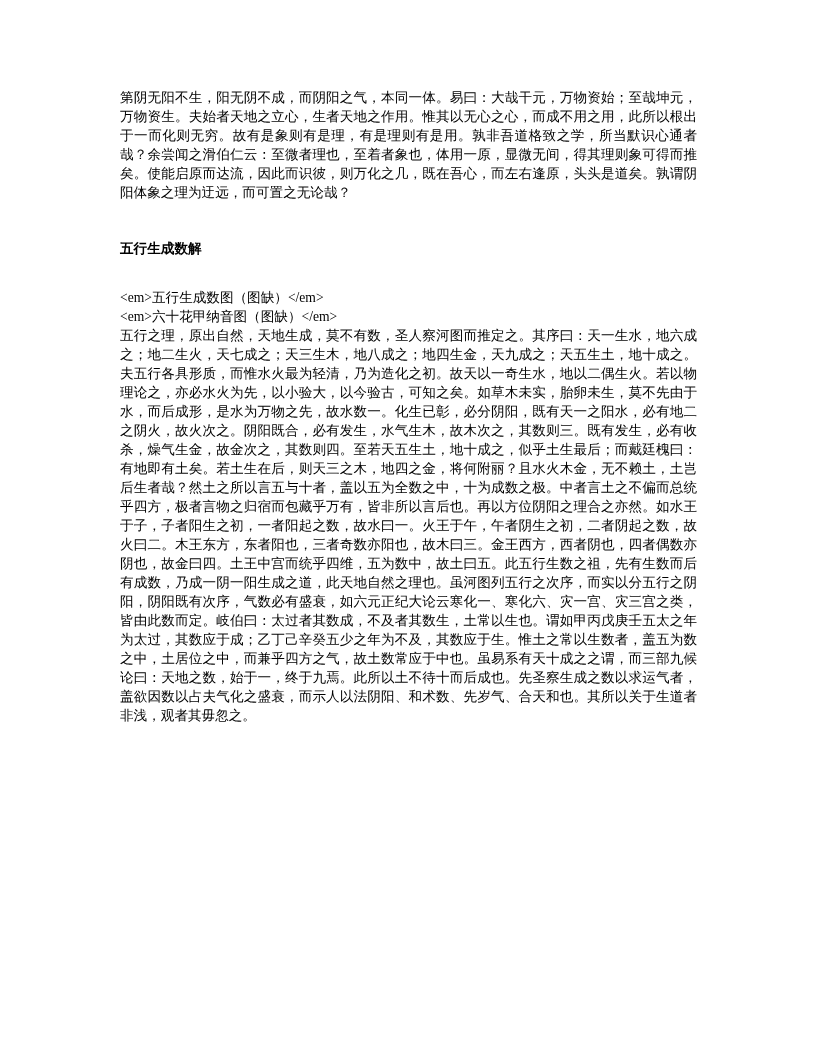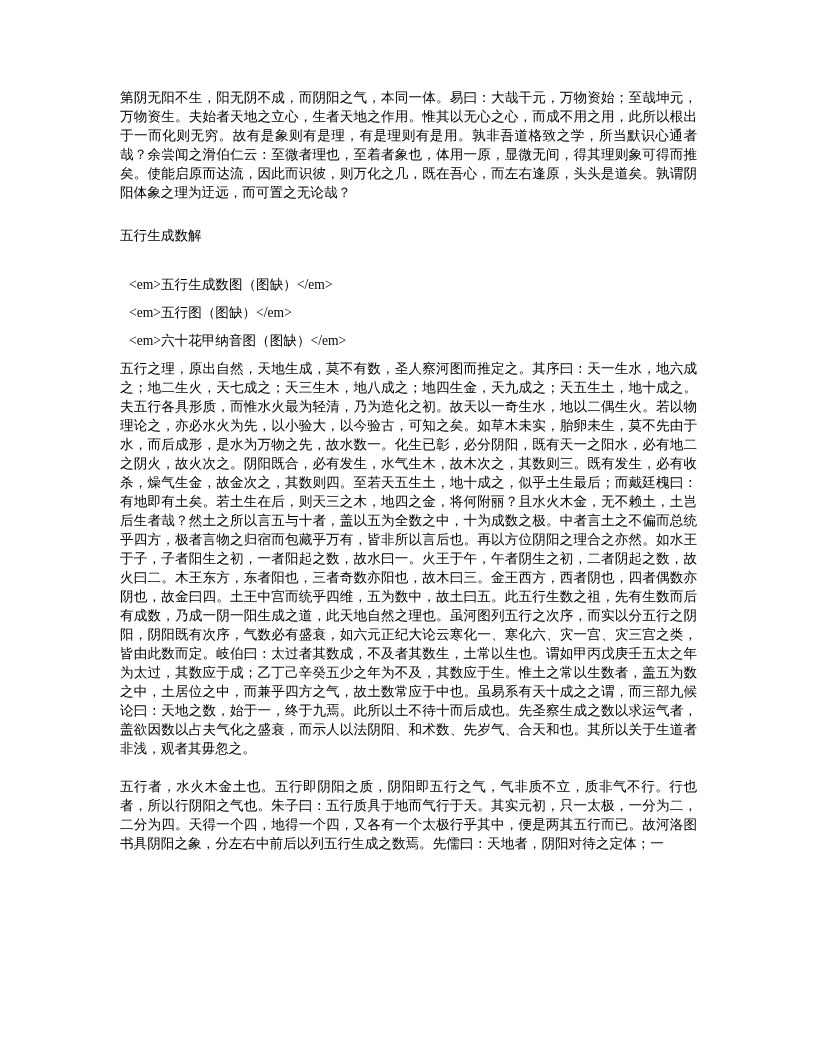--- a/index.html
+++ b/index.html
@@ -19,29 +19,27 @@
   }
   .content {
     padding: 88px 119px 0 120px;
     font-size: 13.6px;
     line-height: 19px;
     text-align: justify;
     word-break: break-all;
   }
   .content p { margin: 0; }
   p.body { margin-bottom: 19px; }
-  p.tight { margin: 9px; }
-  p.heading { margin-top: 24px; margin-bottom: 30px; font-weight: normal; }
+  p.tight { margin: 0; }
+  p.heading { margin-top: 37px; margin-bottom: 30px; font-weight: bold; }
 </style>
 </head>
 <body>
 
 <div class="page">
   <div class="content" id="content">
       <p class="body">第阴无阳不生，阳无阴不成，而阴阳之气，本同一体。易曰：大哉干元，万物资始；至哉坤元，万物资生。夫始者天地之立心，生者天地之作用。惟其以无心之心，而成不用之用，此所以根出于一而化则无穷。故有是象则有是理，有是理则有是用。孰非吾道格致之学，所当默识心通者哉？余尝闻之滑伯仁云：至微者理也，至着者象也，体用一原，显微无间，得其理则象可得而推矣。使能启原而达流，因此而识彼，则万化之几，既在吾心，而左右逢原，头头是道矣。孰谓阴阳体象之理为迂远，而可置之无论哉？</p>
       <p class="heading">五行生成数解</p>
       <p class="tight">&lt;em&gt;五行生成数图（图缺）&lt;/em&gt;</p>
-      <p class="tight">&lt;em&gt;五行图（图缺）&lt;/em&gt;</p>
       <p class="tight">&lt;em&gt;六十花甲纳音图（图缺）&lt;/em&gt;</p>
       <p class="body">五行之理，原出自然，天地生成，莫不有数，圣人察河图而推定之。其序曰：天一生水，地六成之；地二生火，天七成之；天三生木，地八成之；地四生金，天九成之；天五生土，地十成之。夫五行各具形质，而惟水火最为轻清，乃为造化之初。故天以一奇生水，地以二偶生火。若以物理论之，亦必水火为先，以小验大，以今验古，可知之矣。如草木未实，胎卵未生，莫不先由于水，而后成形，是水为万物之先，故水数一。化生已彰，必分阴阳，既有天一之阳水，必有地二之阴火，故火次之。阴阳既合，必有发生，水气生木，故木次之，其数则三。既有发生，必有收杀，燥气生金，故金次之，其数则四。至若天五生土，地十成之，似乎土生最后；而戴廷槐曰：有地即有土矣。若土生在后，则天三之木，地四之金，将何附丽？且水火木金，无不赖土，土岂后生者哉？然土之所以言五与十者，盖以五为全数之中，十为成数之极。中者言土之不偏而总统乎四方，极者言物之归宿而包藏乎万有，皆非所以言后也。再以方位阴阳之理合之亦然。如水王于子，子者阳生之初，一者阳起之数，故水曰一。火王于午，午者阴生之初，二者阴起之数，故火曰二。木王东方，东者阳也，三者奇数亦阳也，故木曰三。金王西方，西者阴也，四者偶数亦阴也，故金曰四。土王中宫而统乎四维，五为数中，故土曰五。此五行生数之祖，先有生数而后有成数，乃成一阴一阳生成之道，此天地自然之理也。虽河图列五行之次序，而实以分五行之阴阳，阴阳既有次序，气数必有盛衰，如六元正纪大论云寒化一、寒化六、灾一宫、灾三宫之类，皆由此数而定。岐伯曰：太过者其数成，不及者其数生，土常以生也。谓如甲丙戊庚壬五太之年为太过，其数应于成；乙丁己辛癸五少之年为不及，其数应于生。惟土之常以生数者，盖五为数之中，土居位之中，而兼乎四方之气，故土数常应于中也。虽易系有天十成之之谓，而三部九候论曰：天地之数，始于一，终于九焉。此所以土不待十而后成也。先圣察生成之数以求运气者，盖欲因数以占夫气化之盛衰，而示人以法阴阳、和术数、先岁气、合天和也。其所以关于生道者非浅，观者其毋忽之。</p>
-      <p class="body">五行者，水火木金土也。五行即阴阳之质，阴阳即五行之气，气非质不立，质非气不行。行也者，所以行阴阳之气也。朱子曰：五行质具于地而气行于天。其实元初，只一太极，一分为二，二分为四。天得一个四，地得一个四，又各有一个太极行乎其中，便是两其五行而已。故河洛图书具阴阳之象，分左右中前后以列五行生成之数焉。先儒曰：天地者，阴阳对待之定体；一</p>
     </div>
 </div>
 
 </body></html>

